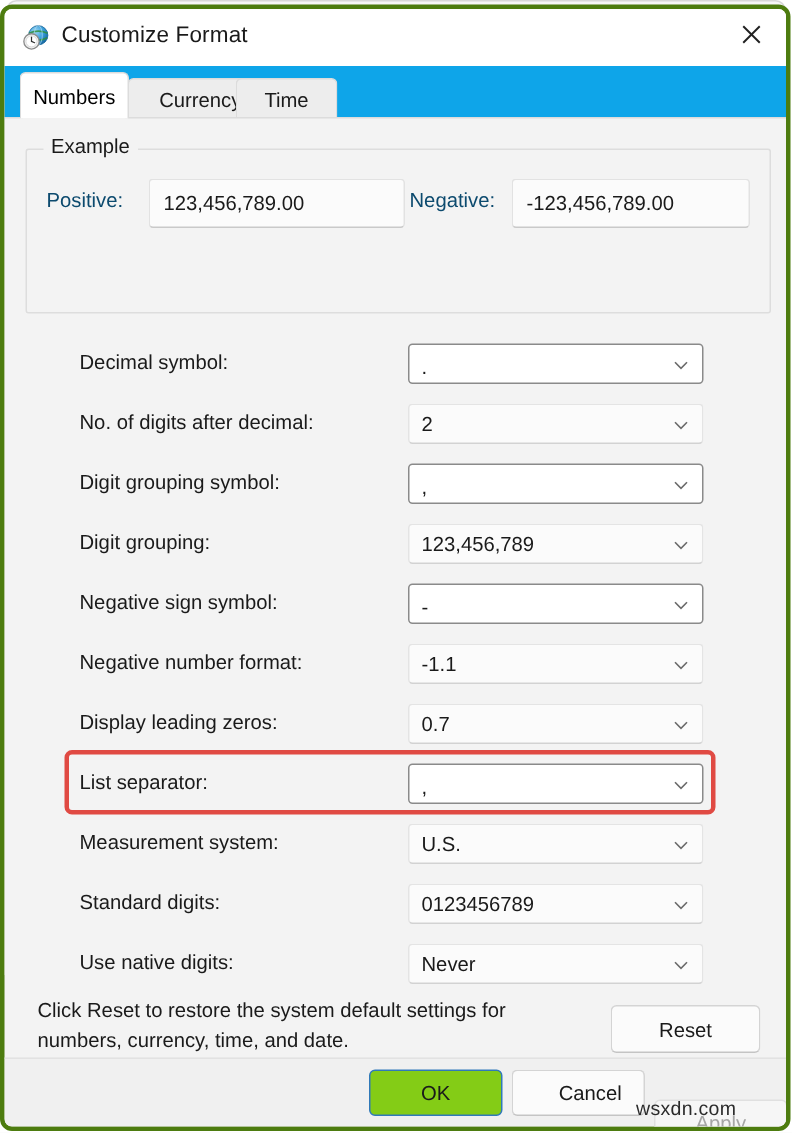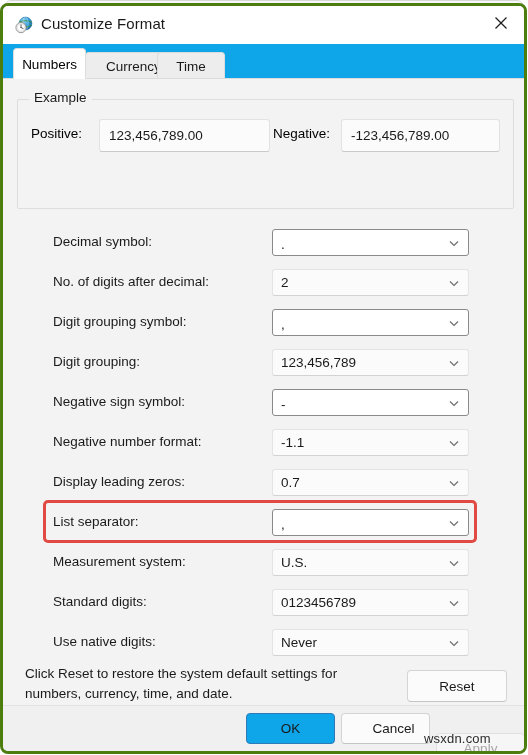--- a/index.html
+++ b/index.html
@@ -143,21 +143,21 @@
     left: 26px;
     top: 11px;
     background: #f3f3f3;
     padding: 0 5px;
     font-size: 13.5px;
     color: #1a1a1a;
   }
   .ex-label {
     position: absolute;
     font-size: 13.5px;
-    color: #000000;
+    color: #0c4a6e;
     white-space: nowrap;
   }
   .ex-field {
     position: absolute;
     height: 33px;
     background: #fbfbfb;
     border: 1px solid #e2e2e2;
     border-bottom-color: #c9c9c9;
     border-radius: 3px;
     box-sizing: border-box;
@@ -286,21 +286,21 @@
     box-sizing: border-box;
     display: flex;
     align-items: center;
     justify-content: center;
     font-size: 13.5px;
     color: #1a1a1a;
     cursor: default;
   }
   .dlg-btn.default {
     border: 1px solid #3079b9;
-    background: #0ea5e9;
+    background: #84cc16;
   }
   .dlg-btn.disabled {
     color: #a6a6a6;
     background: #f6f6f6;
     border-color: #e0e0e0;
   }
 
   .watermark {
     position: absolute;
     left: 424px;

